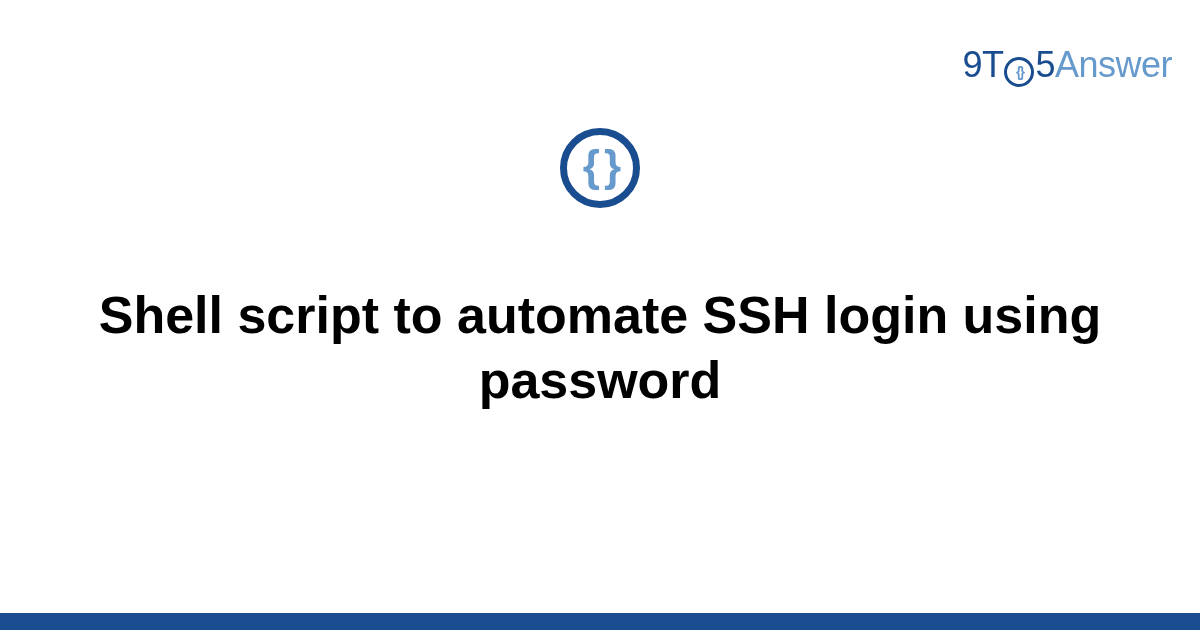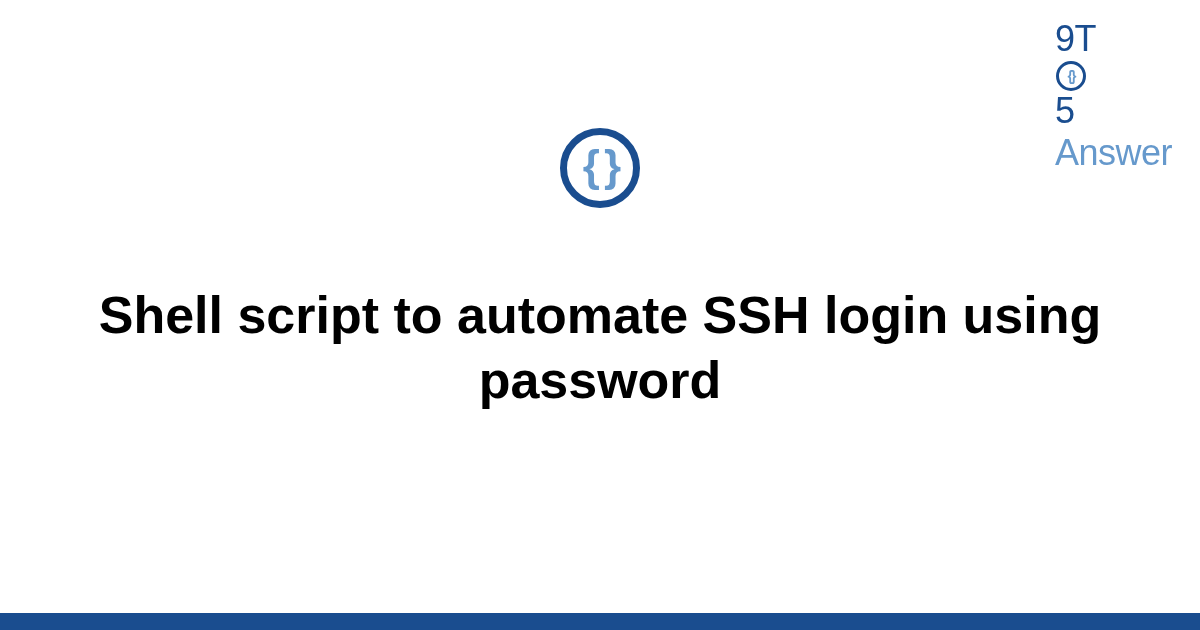--- a/index.html
+++ b/index.html
@@ -16,22 +16,21 @@
       overflow: hidden;
     }
     .logo-wrapper {
       position: absolute;
       top: 18px;
       right: 28px;
       font-size: 36px;
       font-weight: 400;
       letter-spacing: -0.5px;
       display: flex;
-      align-items: flex-start;
-      flex-direction: column;
+      align-items: flex-end;
     }
     .logo-9t {
       color: #1a4d8f;
       font-weight: 500;
     }
     .logo-o-icon {
       display: inline-flex;
       align-items: center;
       justify-content: center;
       width: 30px;
@@ -49,20 +48,21 @@
       letter-spacing: -2px;
       line-height: 1;
     }
     .logo-5 {
       color: #1a4d8f;
       font-weight: 500;
     }
     .logo-answer {
       color: #6699cc;
       font-weight: 400;
+      margin-top: 26px;
     }
     .center-icon {
       position: absolute;
       top: 128px;
       left: 50%;
       transform: translateX(-50%);
       width: 80px;
       height: 80px;
       border: 7px solid #1a4d8f;
       border-radius: 50%;

